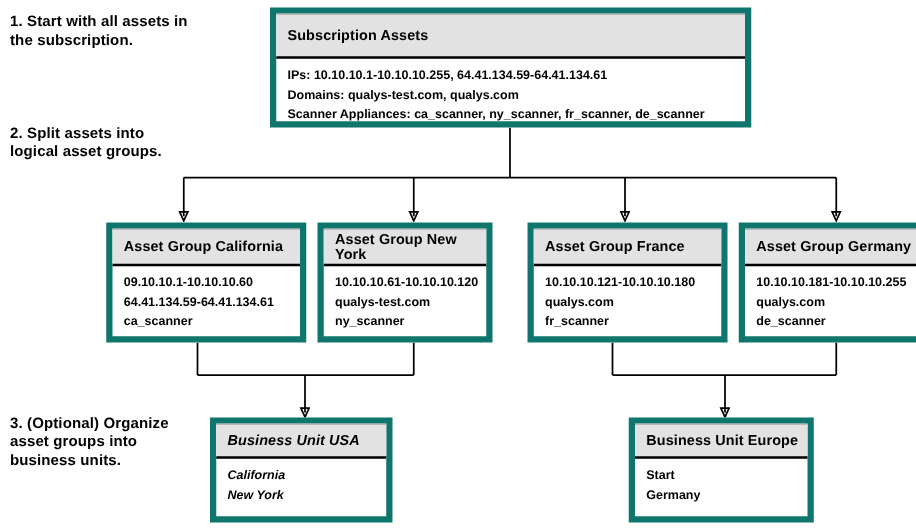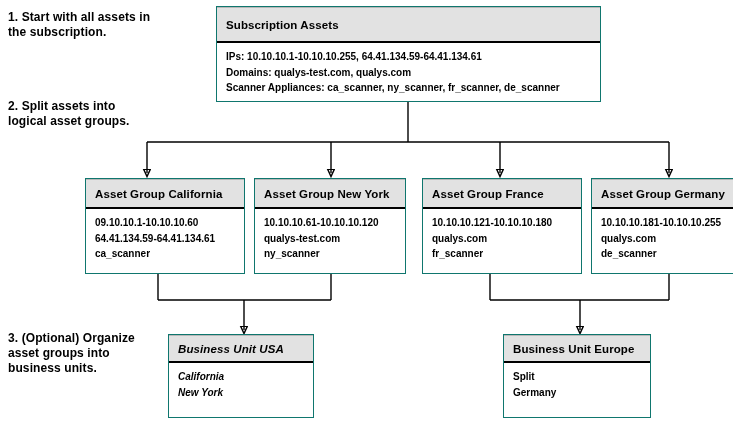--- a/index.html
+++ b/index.html
@@ -24,21 +24,21 @@
     color: #000000;
     line-height: 15px;
     letter-spacing: 0.1px;
     white-space: pre-line;
   }
 
   
   .node {
     position: absolute;
     box-sizing: border-box;
-    border: 1px solid #0f766e;
+    border: 5px solid #0f766e;
     background: #ffffff;
   }
   .node-header {
     box-sizing: border-box;
     background: #e2e2e2;
     border-bottom: 2px solid #000000;
     border-top: 1px solid #b8b8b8;
     font-size: 11.5px;
     font-weight: bold;
     color: #000000;
@@ -125,21 +125,21 @@
 
   <div class="node" style="left:85px; top:178px; width:160px; height:96px;">
     <div class="node-header" style="height:30px;">Asset Group California</div>
     <div class="node-body">
       <div class="line">09.10.10.1-10.10.10.60</div>
       <div class="line">64.41.134.59-64.41.134.61</div>
       <div class="line">ca_scanner</div>
     </div>
   </div>
 
-  <div class="node" style="left:254px; top:178px; width:152px; height:96px;">
+  <div class="node" style="left:254px; top:178px; width:140px; height:96px;">
     <div class="node-header" style="height:30px;">Asset Group New York</div>
     <div class="node-body">
       <div class="line">10.10.10.61-10.10.10.120</div>
       <div class="line">qualys-test.com</div>
       <div class="line">ny_scanner</div>
     </div>
   </div>
 
   <div class="node" style="left:422px; top:178px; width:160px; height:96px;">
     <div class="node-header" style="height:30px;">Asset Group France</div>
@@ -163,18 +163,18 @@
     <div class="node-header" style="height:28px;">Business Unit USA</div>
     <div class="node-body">
       <div class="line">California</div>
       <div class="line">New York</div>
     </div>
   </div>
 
   <div class="node" style="left:503px; top:334px; width:148px; height:84px;">
     <div class="node-header" style="height:28px;">Business Unit Europe</div>
     <div class="node-body">
-      <div class="line">Split</div>
+      <div class="line">Start</div>
       <div class="line">Germany</div>
     </div>
   </div>
 
 </div>
 
 </body></html>

